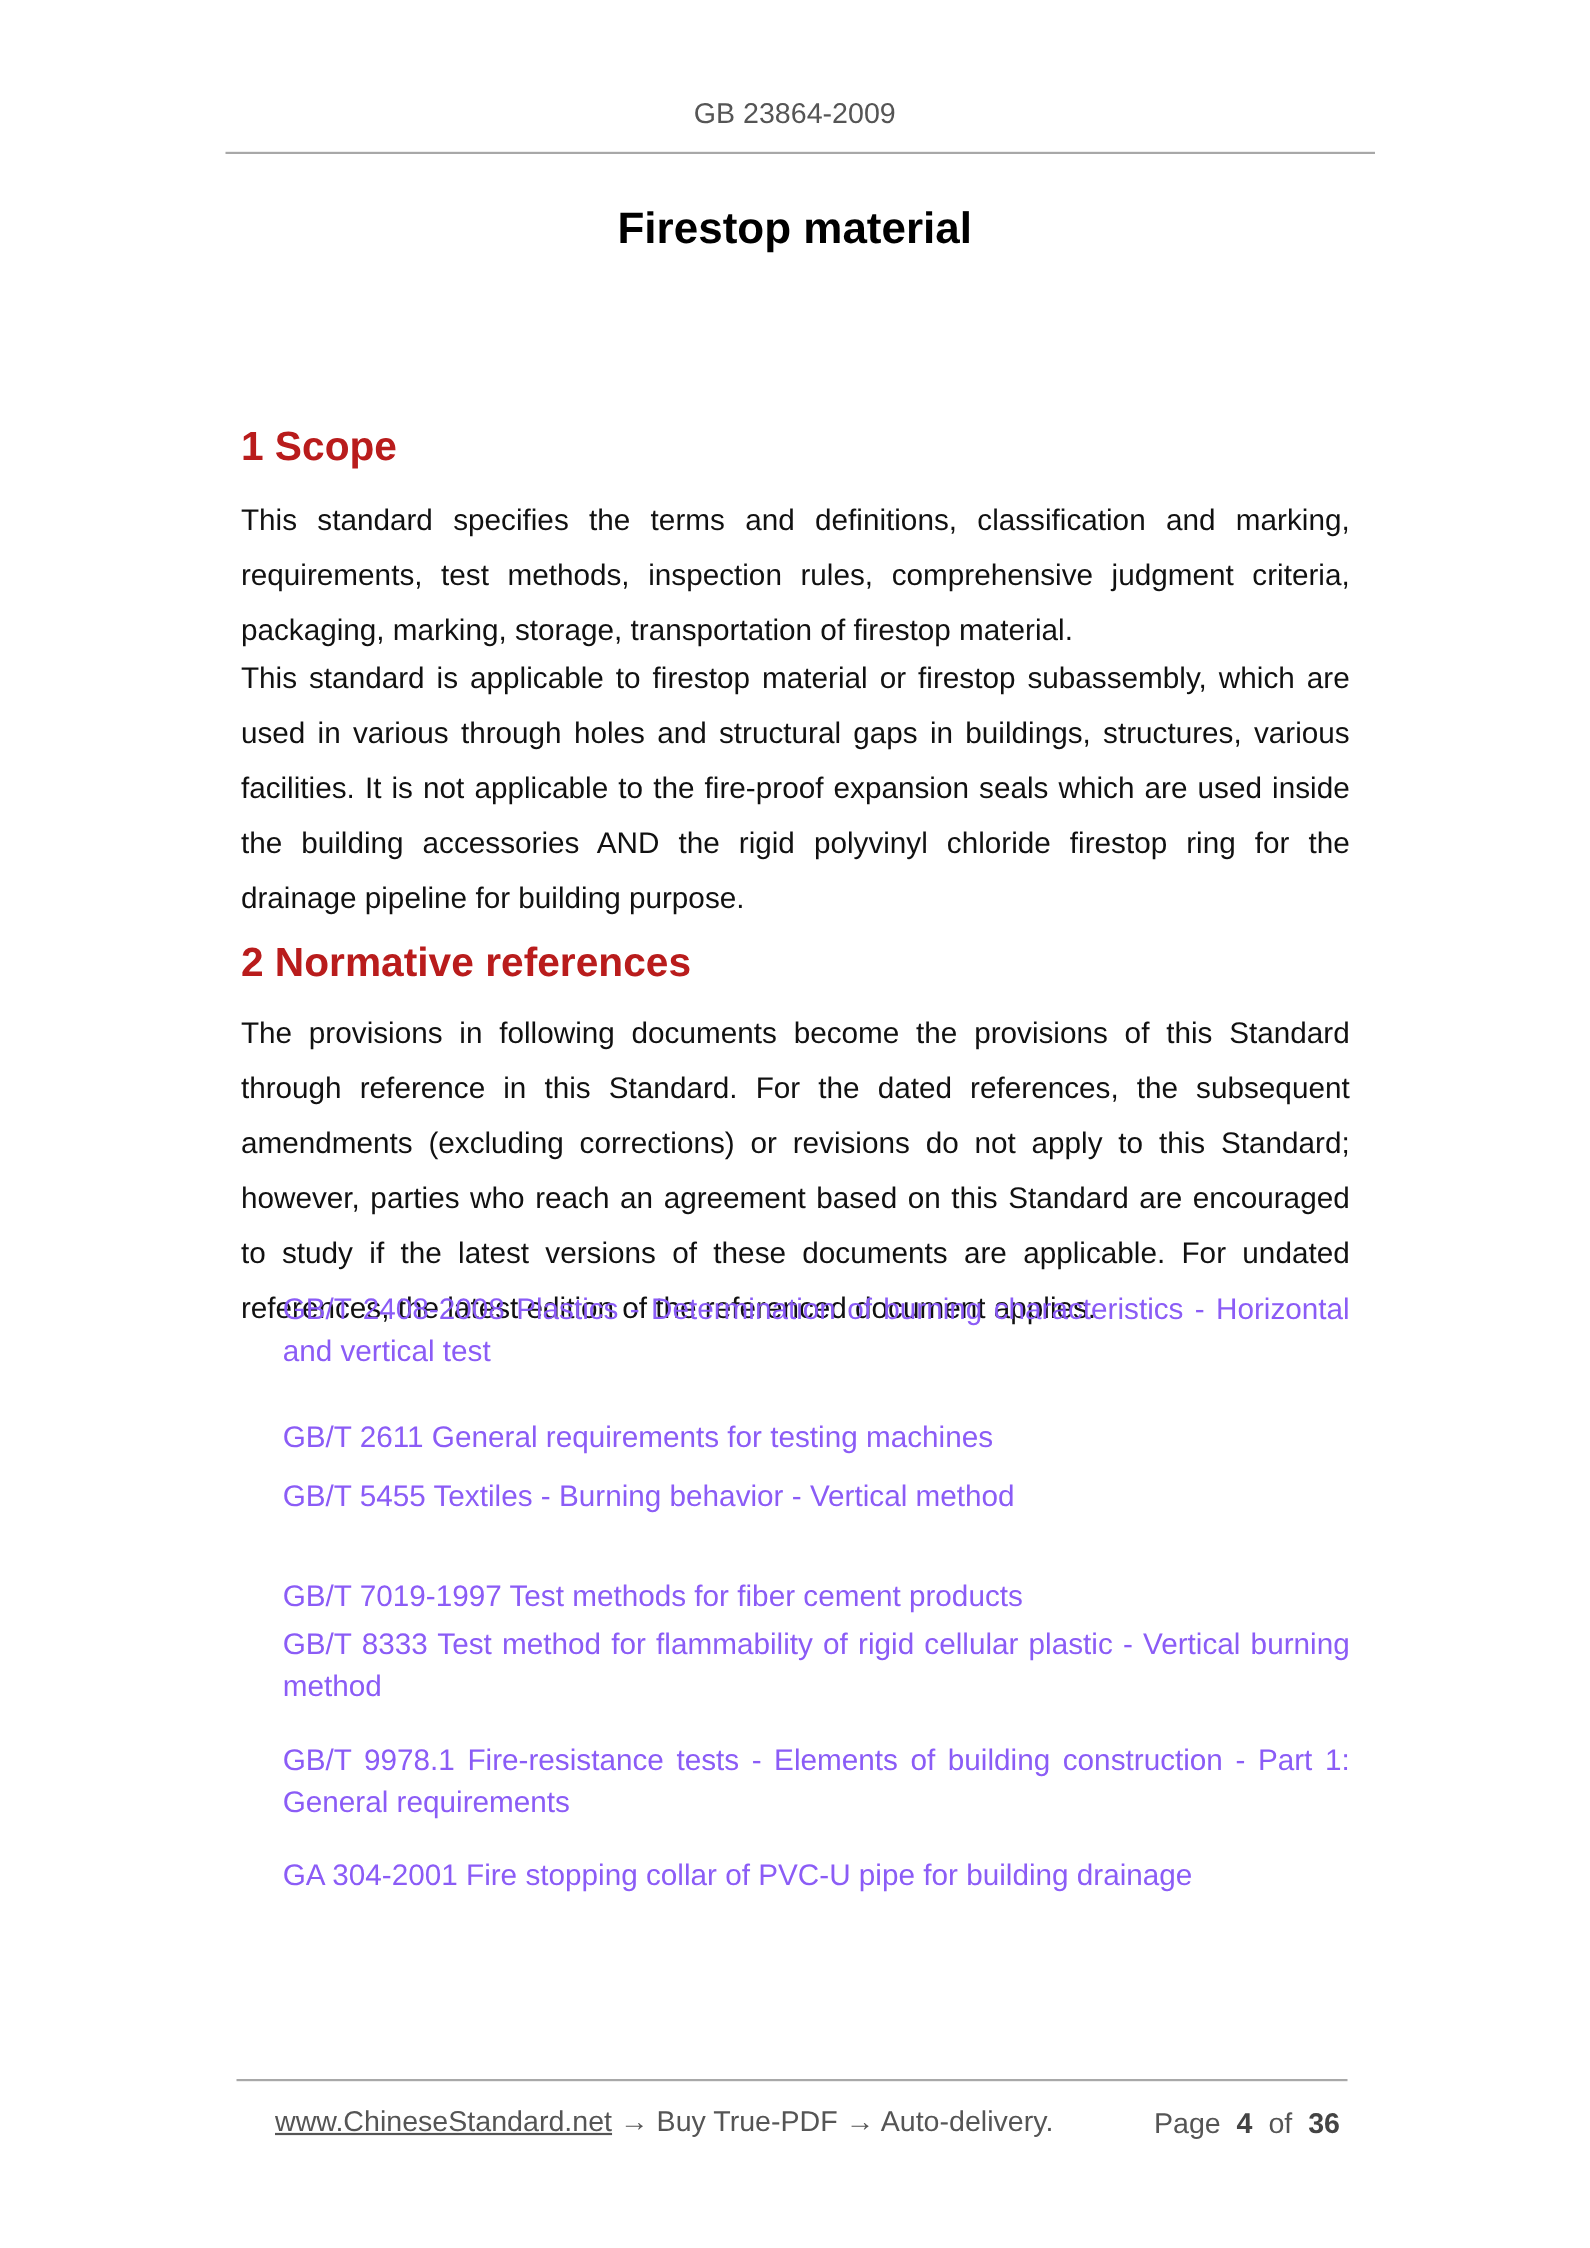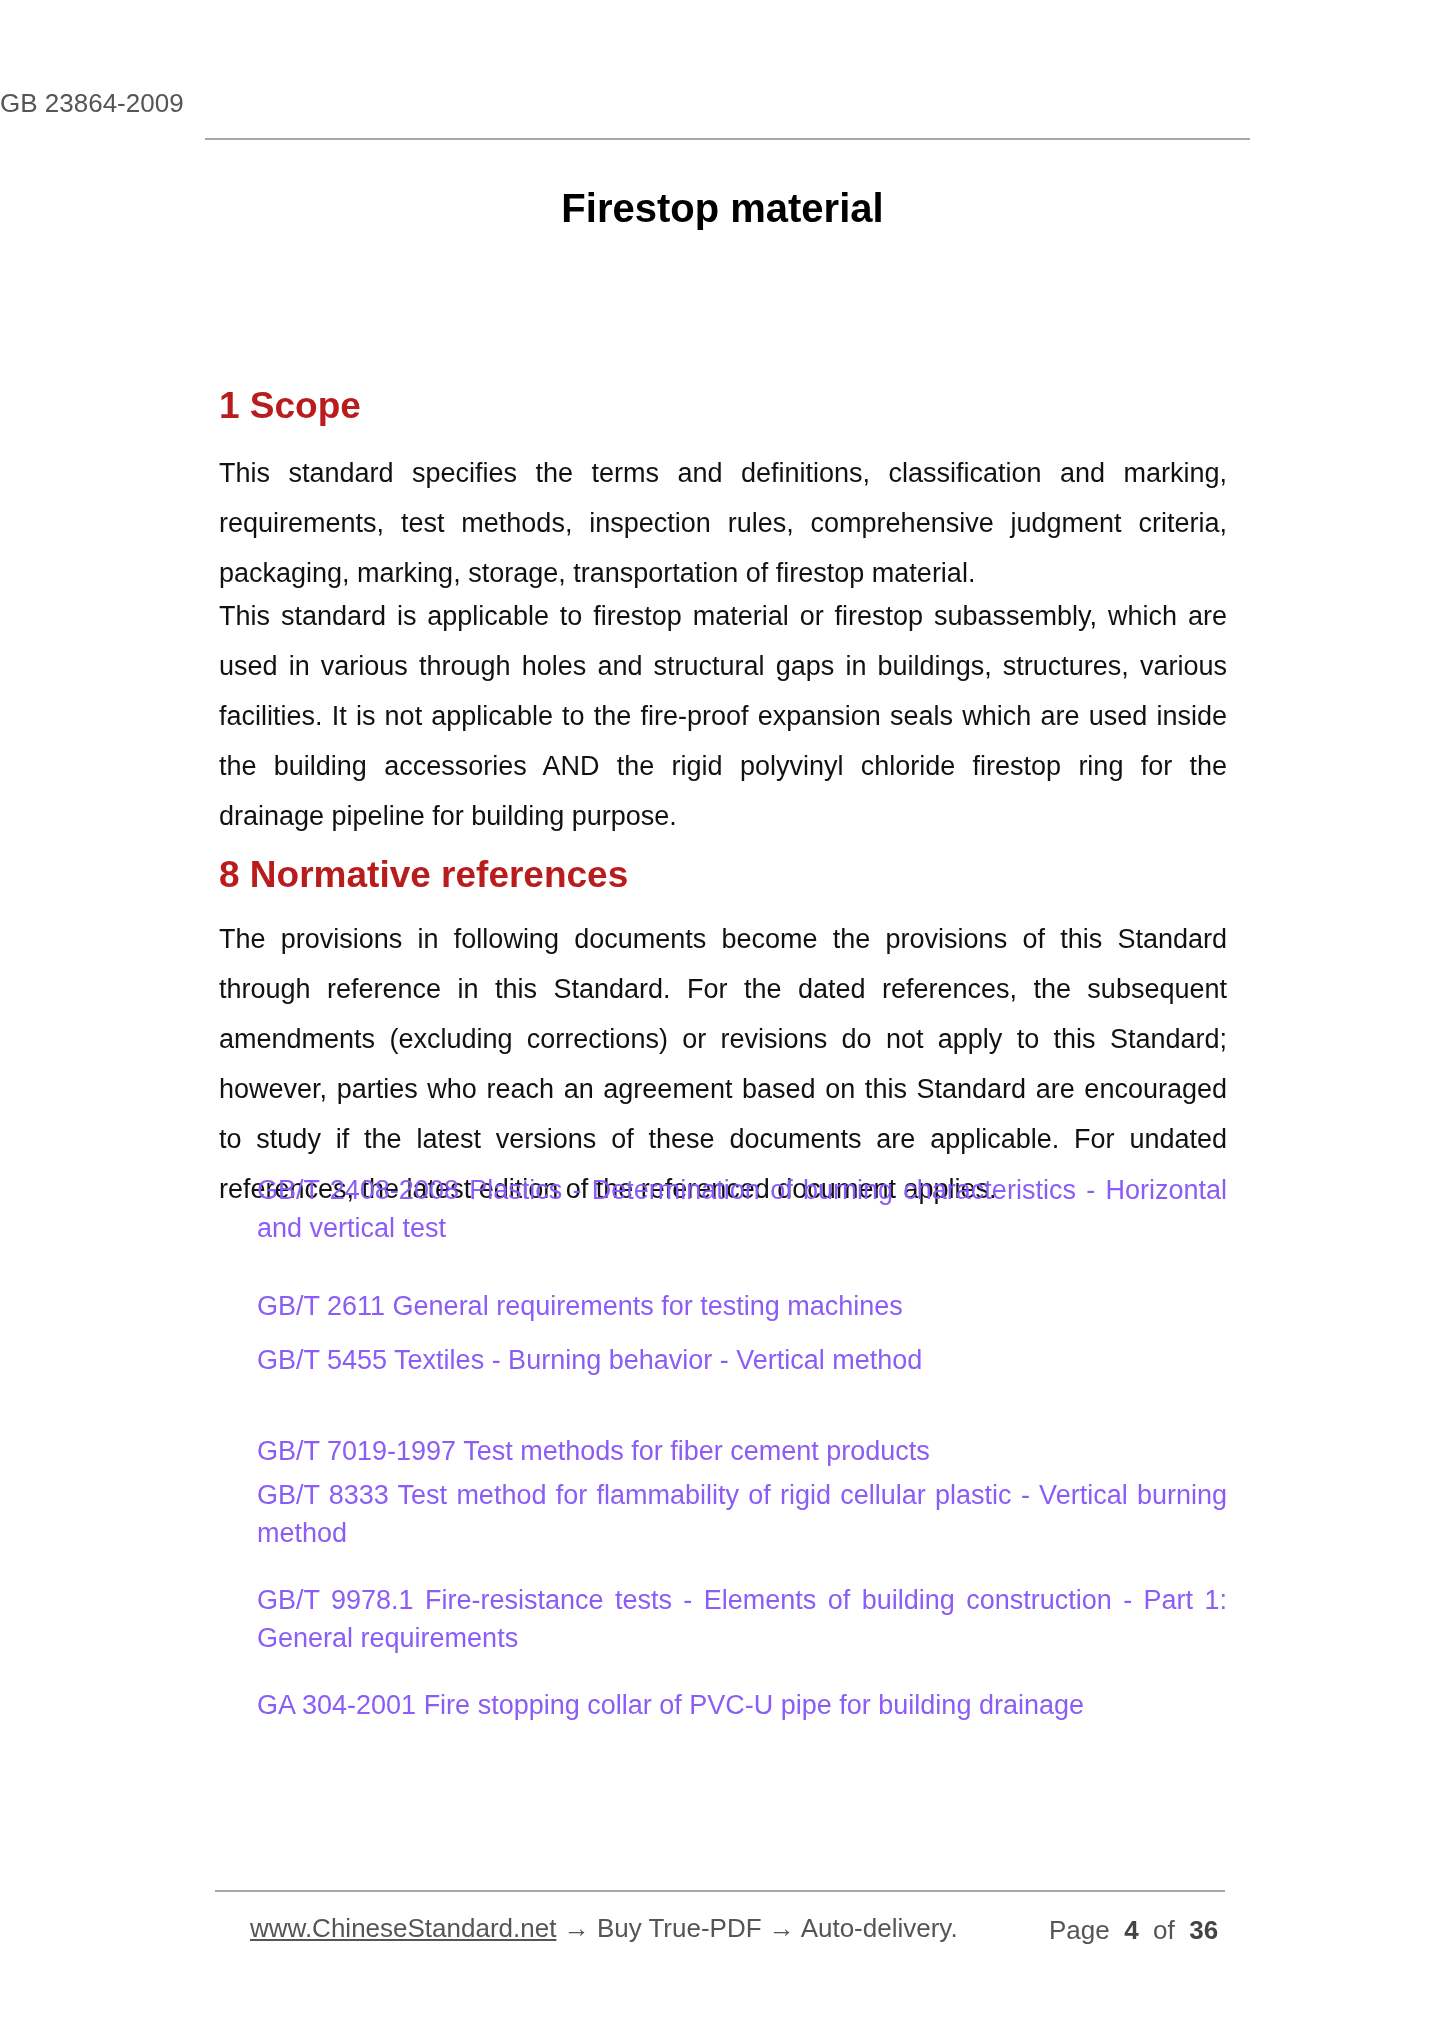--- a/index.html
+++ b/index.html
@@ -1,19 +1,19 @@
 <!DOCTYPE html>
 <html><head>
 <meta charset="utf-8">
 <style>
   html, body { margin:0; padding:0; background:#ffffff; }
   body { width:1445px; height:2044px; position:relative; overflow:hidden;
          font-family:"Liberation Sans", sans-serif; color:#111; }
   .abs { position:absolute; }
-  .hdr { left:0; width:1445px; top:88px; text-align:left; font-size:26px; line-height:30px; color:#555; }
+  .hdr { left:0; width:1445px; top:88px; text-align:center; font-size:26px; line-height:30px; color:#555; }
   .rule { height:2px; background:#a8a8a8; }
   .title { left:0; width:1445px; top:186px; text-align:center; font-size:40px; line-height:44px; font-weight:bold; color:#000; }
   .h2 { left:219px; font-size:37px; line-height:42px; font-weight:bold; color:#b91c1c;margin-top:28px; }
   .para { left:219px; width:1008px; font-size:27px; line-height:50px; text-align:justify; color:#111; }
   .ref { left:257px; width:970px; font-size:27px; line-height:38px; text-align:justify; color:#8b5cf6; }
   .footer { left:219px; width:1000px; top:1913px; font-size:26px; line-height:30px; color:#555;margin-left:31px; }
   .footer a { color:#555; text-decoration:underline; }
   .pg { position:absolute; left:1049px; top:1915px; font-size:26px; line-height:30px; color:#555; white-space:nowrap; }
   .pg b { color:#444; }
   .arrow { display:inline-block; }
@@ -24,21 +24,21 @@
 <div class="abs hdr">GB 23864-2009</div>
 <div class="abs rule" style="left:205px; width:1045px; top:138px;"></div>
 
 <div class="abs title">Firestop material</div>
 
 <div class="abs h2" style="top:357px;">1 Scope</div>
 
 <div class="abs para" style="top:448px;">This standard specifies the terms and definitions, classification and marking, requirements, test methods, inspection rules, comprehensive judgment criteria, packaging, marking, storage, transportation of firestop material.</div>
 <div class="abs para" style="top:591px;">This standard is applicable to firestop material or firestop subassembly, which are used in various through holes and structural gaps in buildings, structures, various facilities. It is not applicable to the fire-proof expansion seals which are used inside the building accessories AND the rigid polyvinyl chloride firestop ring for the drainage pipeline for building purpose.</div>
 
-<div class="abs h2" style="top:826px;">8 Normative references</div>
+<div class="abs h2" style="top:826px;">2 Normative references</div>
 
 <div class="abs para" style="top:914px;">The provisions in following documents become the provisions of this Standard through reference in this Standard. For the dated references, the subsequent amendments (excluding corrections) or revisions do not apply to this Standard; however, parties who reach an agreement based on this Standard are encouraged to study if the latest versions of these documents are applicable. For undated references, the latest edition of the referenced document applies.</div>
 
 <div class="abs ref" style="top:1171px;">GB/T 2408-2008 Plastics - Determination of burning characteristics - Horizontal and vertical test</div>
 <div class="abs ref" style="top:1274px;margin-top:13px;">GB/T 2611 General requirements for testing machines</div>
 <div class="abs ref" style="top:1341px;">GB/T 5455 Textiles - Burning behavior - Vertical method</div>
 <div class="abs ref" style="top:1408px;margin-top:24px;">GB/T 7019-1997 Test methods for fiber cement products</div>
 <div class="abs ref" style="top:1476px;">GB/T 8333 Test method for flammability of rigid cellular plastic - Vertical burning method</div>
 <div class="abs ref" style="top:1581px;">GB/T 9978.1 Fire-resistance tests - Elements of building construction - Part 1: General requirements</div>
 <div class="abs ref" style="top:1686px;">GA 304-2001 Fire stopping collar of PVC-U pipe for building drainage</div>

